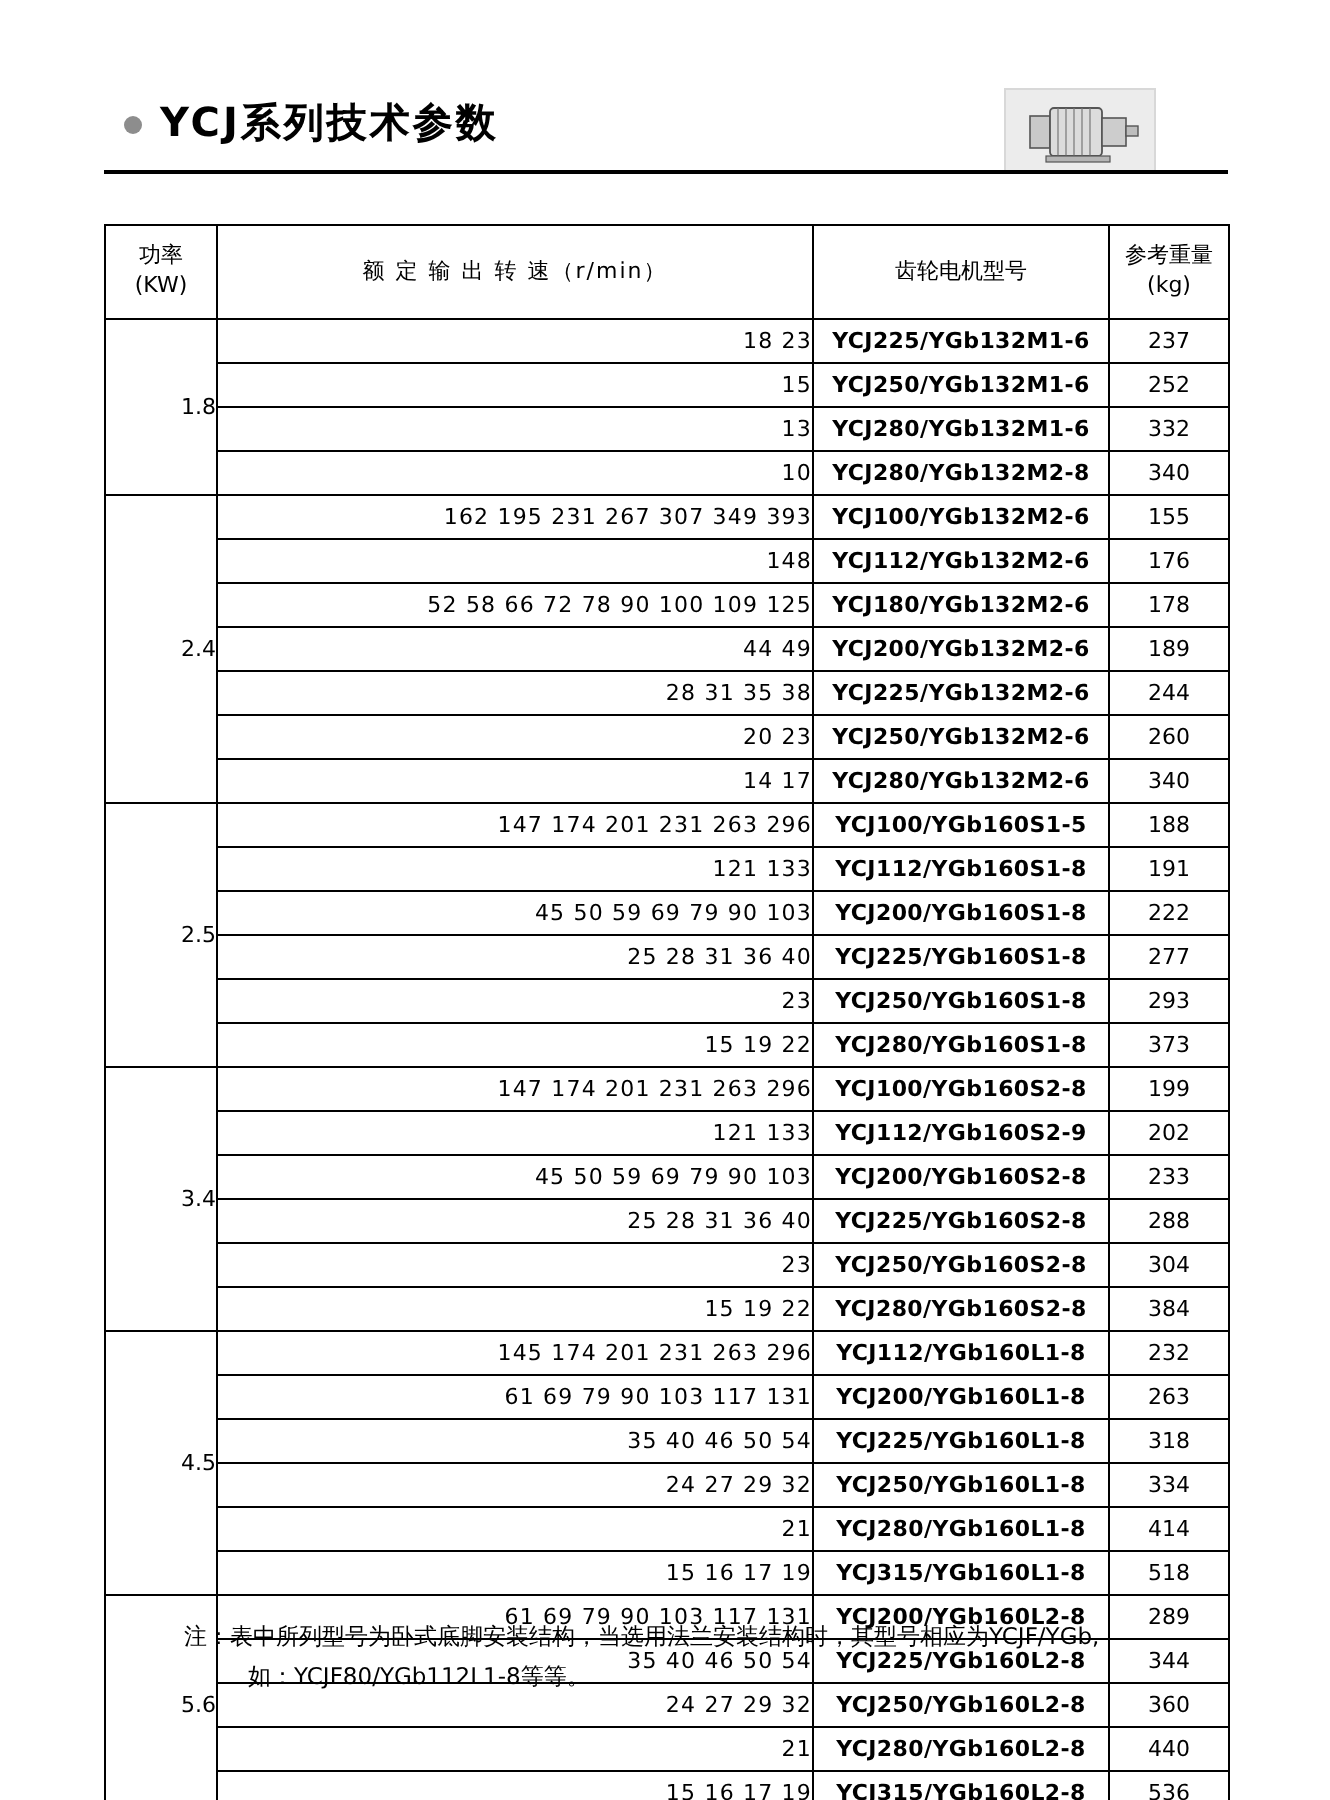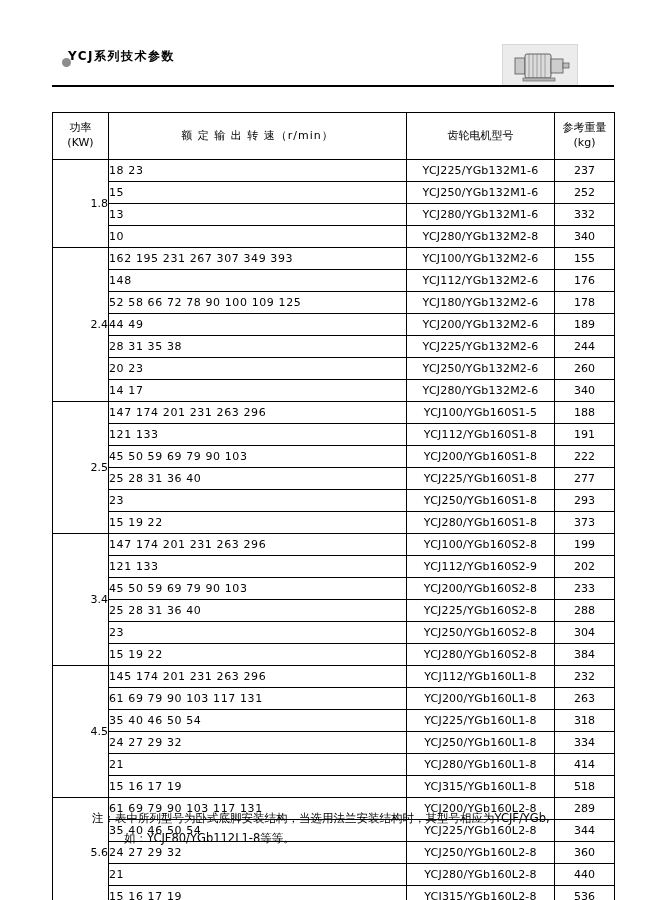--- a/index.html
+++ b/index.html
@@ -41,23 +41,23 @@
     position: absolute;
     left: 10px;
     top: 16px;
     width: 9px;
     height: 9px;
     border-radius: 50%;
     background: #8d8d8d;
   }
   .header-title {
     position: absolute;
-    left: 16px;
+    left: 28px;
     top: 6px;
-    font-size: 12px;
+    font-size: 20px;
     font-weight: bold;
     letter-spacing: 1.5px;
     font-family: "DejaVu Sans", sans-serif;
     white-space: nowrap;
   }
   .header-icon {
     position: absolute;
     right: 36px;
     top: 2px;
     width: 74px;
@@ -106,24 +106,25 @@
   td.kw {
     text-align: right;
     vertical-align: middle;
     font-size: 12px;
   }
   td.rpm {
     padding-left: 7px;
     font-size: 11px;
     letter-spacing: 0.6px;
     white-space: nowrap;
+    text-align: right;
   }
   td.model {
     text-align: center;
-    font-weight: normal;
+    font-weight: bold;
     font-size: 11.5px;
     font-family: "Liberation Sans", sans-serif;
     letter-spacing: 0.2px;
   }
   td.weight {
     text-align: center;
     font-size: 11.5px;
   }
   tr.group-start > td {
     border-top: 1px solid #000000;

